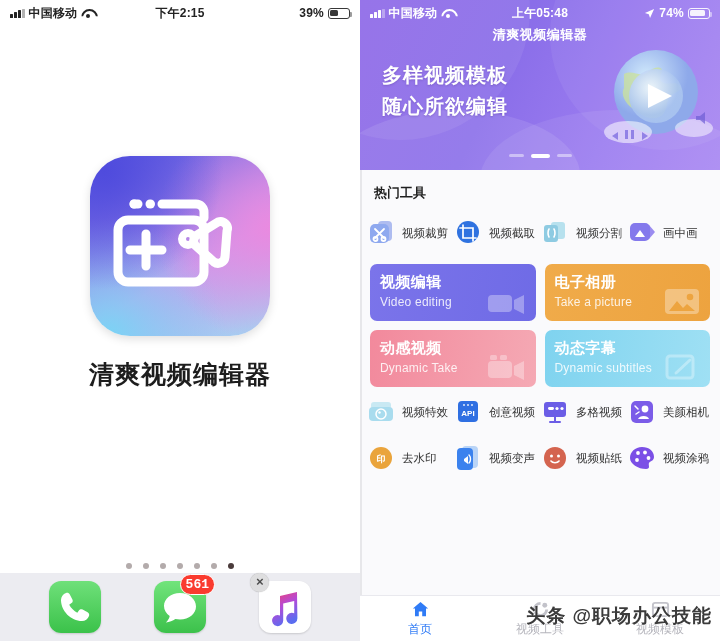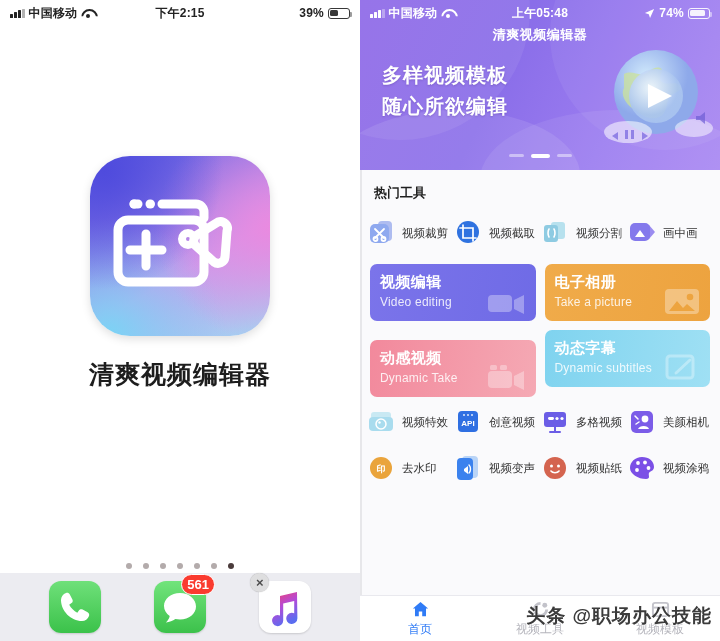--- a/index.html
+++ b/index.html
@@ -63,21 +63,21 @@
 
   .pagedots { position:absolute; left:0; right:0; bottom:72px; display:flex; justify-content:center; gap:11px; }
   .pagedots span { width:6px; height:6px; border-radius:50%; background:#b3abab; display:block;}
   .pagedots span.on { background:#4a3b3b; }
 
   .dock {
     position:absolute; left:0; right:0; bottom:0; height:68px;
     background:#ececf1; display:flex; align-items:center; justify-content:space-around;
     padding:0 22px;
   }
-  .dock-item { position:relative; width:52px; height:52px; }
+  .dock-item { position:relative; width:52px; height:52px;font-family:Liberation Mono, monospace; }
   .dock-icon { width:52px; height:52px; border-radius:12px; position:relative; overflow:hidden; box-shadow:0 1px 2px rgba(0,0,0,.15); }
   .ic-phone { background:linear-gradient(180deg,#6fe07a 0%,#3bc24a 100%); }
   .ic-msg { background:linear-gradient(180deg,#72e47c 0%,#3cc14b 100%); }
   .ic-music { background:#ffffff; }
   .badge {
     position:absolute; top:-7px; right:-9px; min-width:28px; height:21px;
     background:#fa3b2f; color:#fff; border-radius:11px; font-size:13px; font-weight:bold;
     display:flex; align-items:center; justify-content:center; padding:0 5px;
     border:1.5px solid #fff; z-index:3;
   }
@@ -115,21 +115,21 @@
   .tool-ico { width:30px; height:30px; position:relative; }
   .tool-label { font-size:11.5px; color:#333; }
 
   .cards { padding:6px 10px 0; display:grid; grid-template-columns:1fr 1fr; gap:9px; }
   .card { height:57px; border-radius:7px; position:relative; overflow:hidden; padding:9px 0 0 10px; }
   .card .ctitle { font-size:15px; font-weight:bold; color:#fff; letter-spacing:.4px; }
   .card .csub { font-size:12px; color:rgba(255,255,255,.85); margin-top:3px; letter-spacing:.2px; }
   .card .cart { position:absolute; right:8px; bottom:4px; opacity:.33; }
   .c1 { background:linear-gradient(100deg,#7b74ea 0%,#6f6be6 100%); }
   .c2 { background:linear-gradient(100deg,#f0ab4a 0%,#eda33f 100%); }
-  .c3 { background:linear-gradient(100deg,#f2899c 0%,#f5a9b4 100%);margin-top:10px; }
+  .c3 { background:linear-gradient(100deg,#f2899c 0%,#f5a9b4 100%); }
   .c4 { background:linear-gradient(100deg,#7fd3ef 0%,#9fe0f4 100%); }
 
   .tabbar {
     position:absolute; left:0; right:0; bottom:0; height:46px; background:#fff;
     border-top:1px solid #e9e9ee; display:flex; align-items:center;
   }
   .tab { flex:1; display:flex; flex-direction:column; align-items:center; gap:2px; }
   .tab-ico { width:19px; height:19px; }
   .tab-label { font-size:12px; color:#b6b6bd; }
   .tab.active .tab-label { color:#2f7bf6; }

